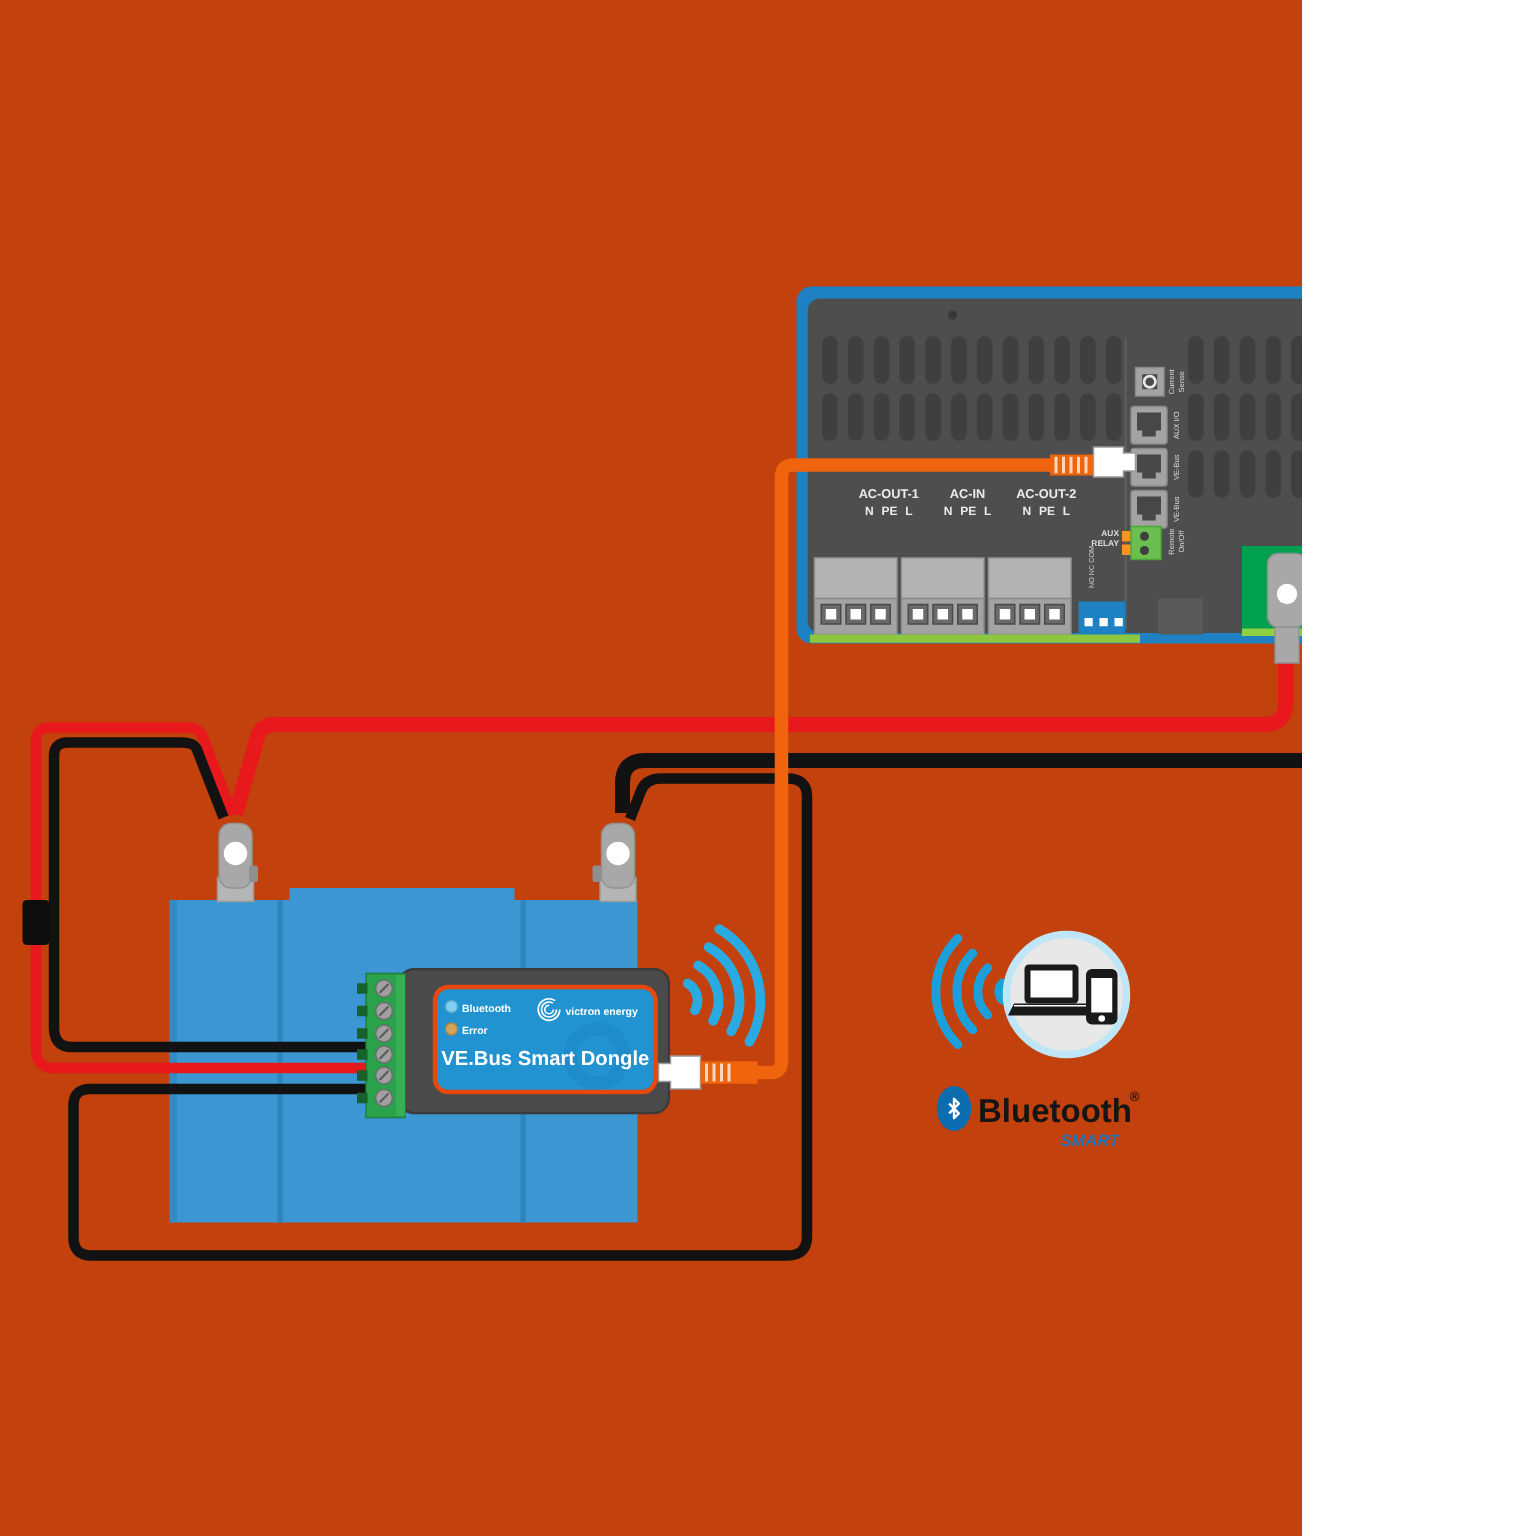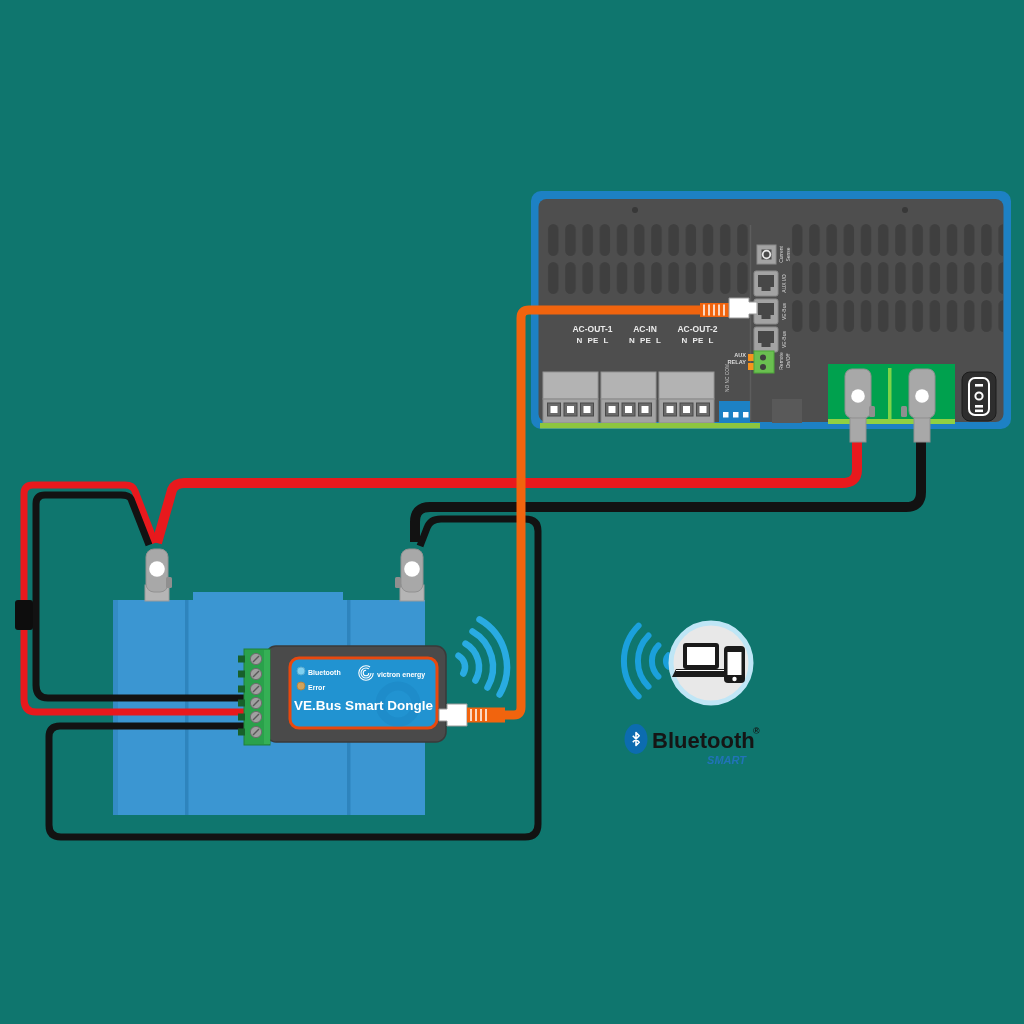--- a/index.html
+++ b/index.html
@@ -1,16 +1,16 @@
 <!DOCTYPE html>
 <html><head>
 <meta charset="utf-8">
 <style>
   html,body{margin:0;padding:0;background:#fff;}
-  .stage{position:relative;width:1024px;height:1024px;background:#0f766e;overflow:hidden;
+  .stage{position:relative;width:868px;height:1024px;background:#c2410c;overflow:hidden;
          font-family:"Liberation Sans", sans-serif;}
   svg text{font-family:"Liberation Sans", sans-serif;}
   .ac-label{font-size:8.5px;font-weight:bold;fill:#ececec;}
   .ac-sub{font-size:8px;font-weight:bold;fill:#ececec;word-spacing:3px;}
   .port-label{font-size:5px;fill:#d8d8d8;}
   .relay-label{font-size:5.6px;font-weight:bold;fill:#dcdcdc;}
   .relay-contacts{font-size:4.8px;fill:#c8c8c8;}
   .led-label{font-size:7px;font-weight:bold;fill:#ffffff;}
   .brand{font-size:7px;font-weight:bold;fill:#ffffff;}
   .dongle-title{font-size:13.5px;font-weight:bold;fill:#ffffff;}

